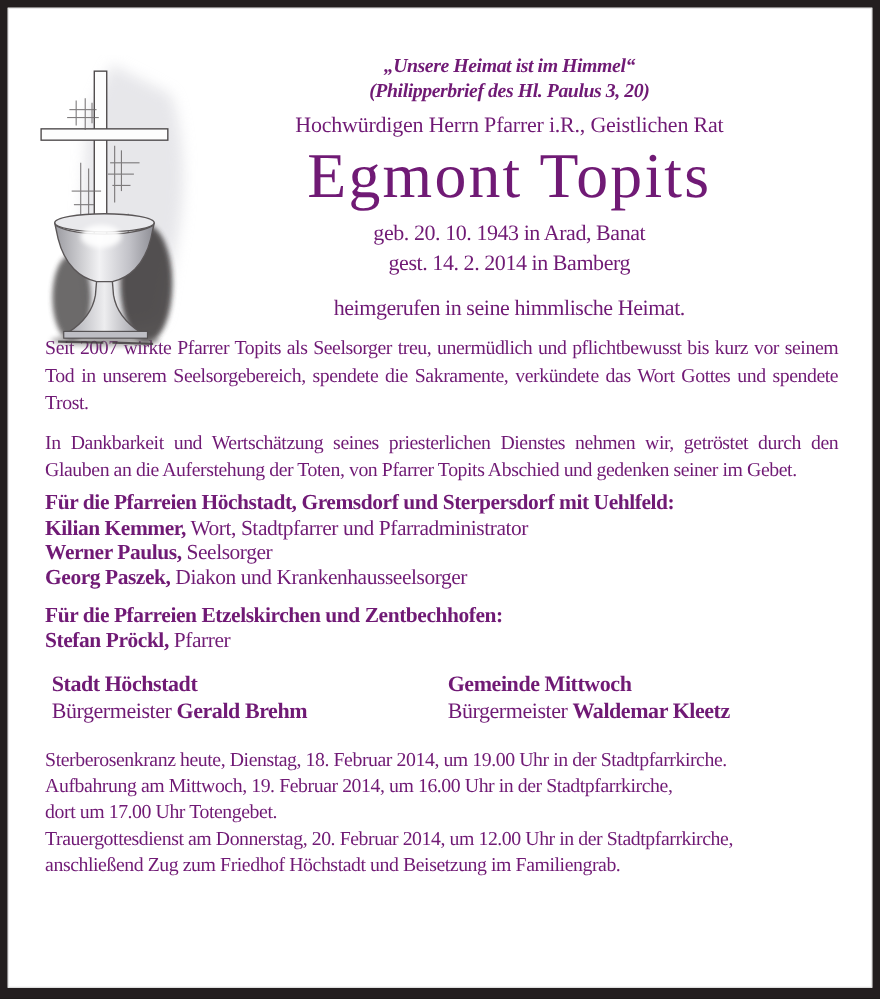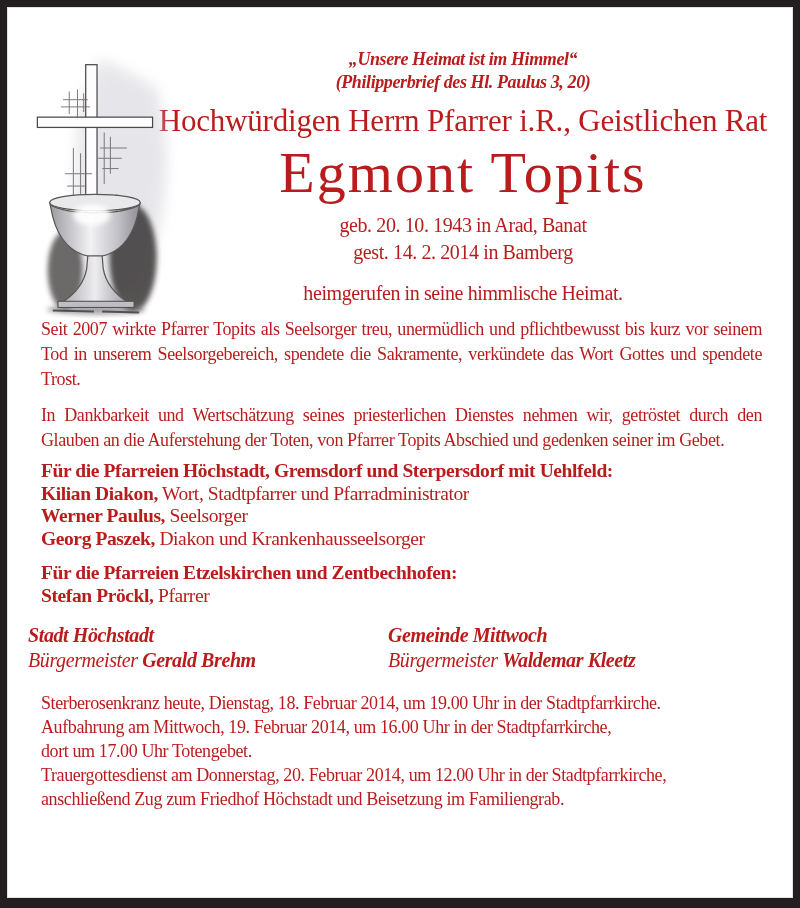--- a/index.html
+++ b/index.html
@@ -10,21 +10,21 @@
     background: #231e1f;
     padding: 7px 7px 10px 7px;
     position: relative;
     font-family: "Liberation Serif", "DejaVu Serif", serif;
   }
   .notice {
     width: 100%; height: 100%;
     background: #ffffff;
     border: 1px solid #e2e2e2;
     position: relative;
-    color: #b91c1c;
+    color: #701a75;
     letter-spacing: -0.4px;
     overflow: hidden;
   }
 
   
   .illustration {
     position: absolute;
     left: 16px; top: 42px;
     width: 180px; height: 268px;
   }
@@ -33,21 +33,21 @@
   .header-block {
     margin: 40px 18px 0 140px;
     width: 630px;
     text-align: center;
   }
   .quote {
     font-weight: bold; font-style: italic;
     font-size: 18px; line-height: 23px;
   }
   .intro-line { font-size: 19px; margin-top: 15px; }
-  .title-line { font-size: 31px; margin-top: 9px; letter-spacing: -0.2px; }
+  .title-line { font-size: 20px; margin-top: 9px; letter-spacing: -0.2px; }
   .deceased-name {
     font-size: 58px; line-height: 60px;
     margin-top: 4px; letter-spacing: 2px;
   }
   .dates { font-size: 20px; line-height: 27px; margin-top: 9px; }
   .called-home { font-size: 20px; margin-top: 16px; }
 
   
   .body-text {
     margin: 12px 30px 0 33px;
@@ -59,22 +59,22 @@
 
   
   .signatories { margin: 7px 30px 0 33px; font-size: 19.5px; line-height: 22.5px; }
   .sig-group + .sig-group { margin-top: 12px; }
   .sig-heading { font-weight: bold; }
   .sig-member b { font-weight: bold; }
 
   
   .municipalities {
     display: flex;
-    margin: 16px 30px 0 20px;
-    font-size: 20px; line-height: 25px; font-style: italic;
+    margin: 16px 30px 0 39px;
+    font-size: 20px; line-height: 25px;
   }
   .muni-col-left  { width: 360px; flex: 0 0 360px; }
   .muni-col-right { flex: 1; }
   .muni-title { font-weight: bold; }
 
   
   .schedule {
     margin: 18px 30px 0 33px;
     font-size: 18px; line-height: 24px;
   }
@@ -163,21 +163,21 @@
 
     <div class="body-text">
       <p>Seit 2007 wirkte Pfarrer Topits als Seelsorger treu, unermüdlich und pflichtbewusst bis kurz vor seinem Tod in unserem Seelsorgebereich, spendete die Sakramente, verkündete das Wort Gottes und spendete Trost.</p>
       <p>In Dankbarkeit und Wertschätzung seines priesterlichen Dienstes nehmen wir, getröstet durch den Glauben an die Auferstehung der Toten, von Pfarrer Topits Abschied und gedenken seiner im Gebet.</p>
     </div>
 
     <div class="signatories">
       <div class="sig-group">
         <div class="sig-heading">Für die Pfarreien Höchstadt, Gremsdorf und Sterpersdorf mit Uehlfeld:</div>
         <div class="sig-member">
-          <b>Kilian Diakon,</b>
+          <b>Kilian Kemmer,</b>
           <span>Wort, Stadtpfarrer und Pfarradministrator</span>
         </div>
         <div class="sig-member">
           <b>Werner Paulus,</b>
           <span>Seelsorger</span>
         </div>
         <div class="sig-member">
           <b>Georg Paszek,</b>
           <span>Diakon und Krankenhausseelsorger</span>
         </div>

